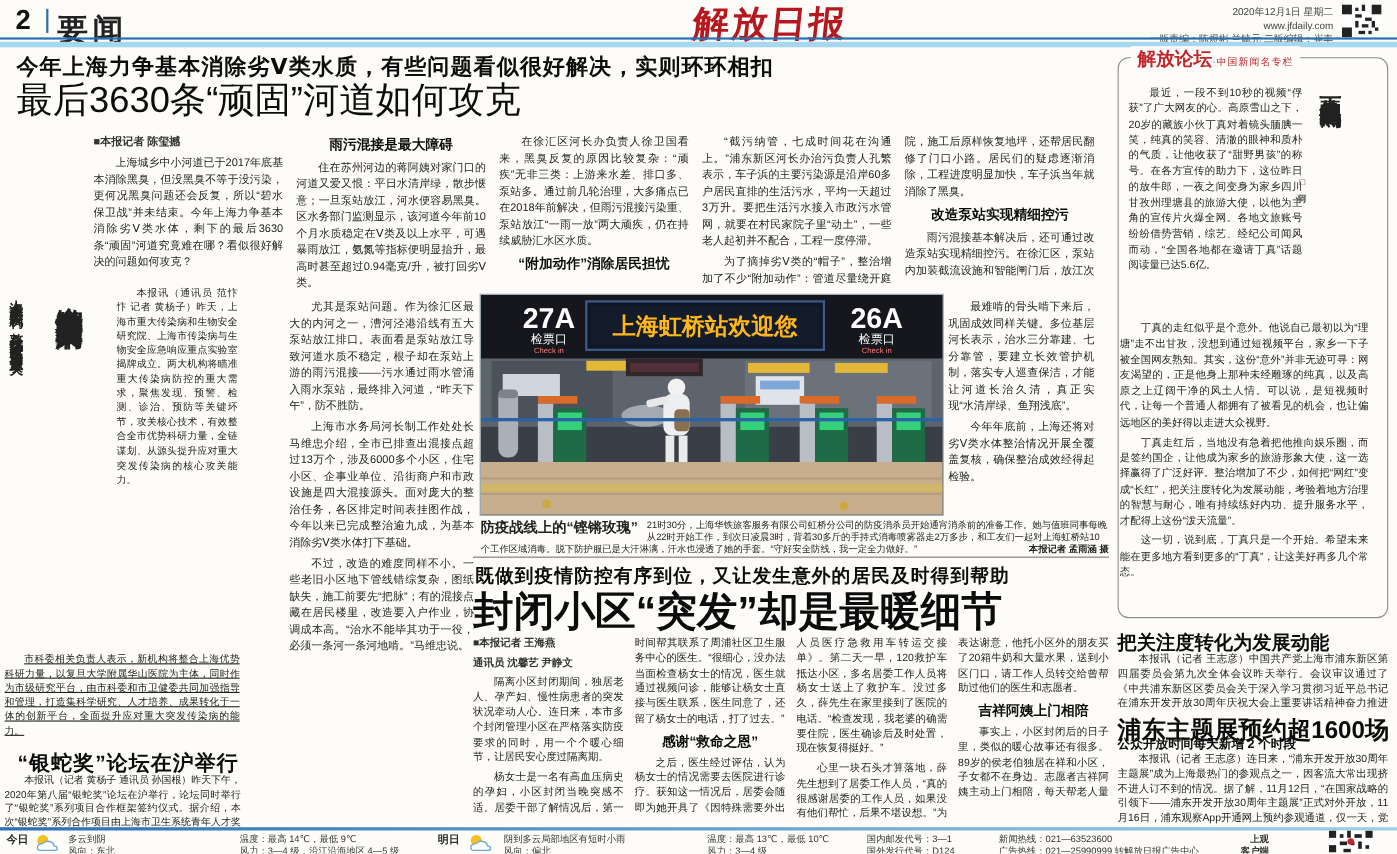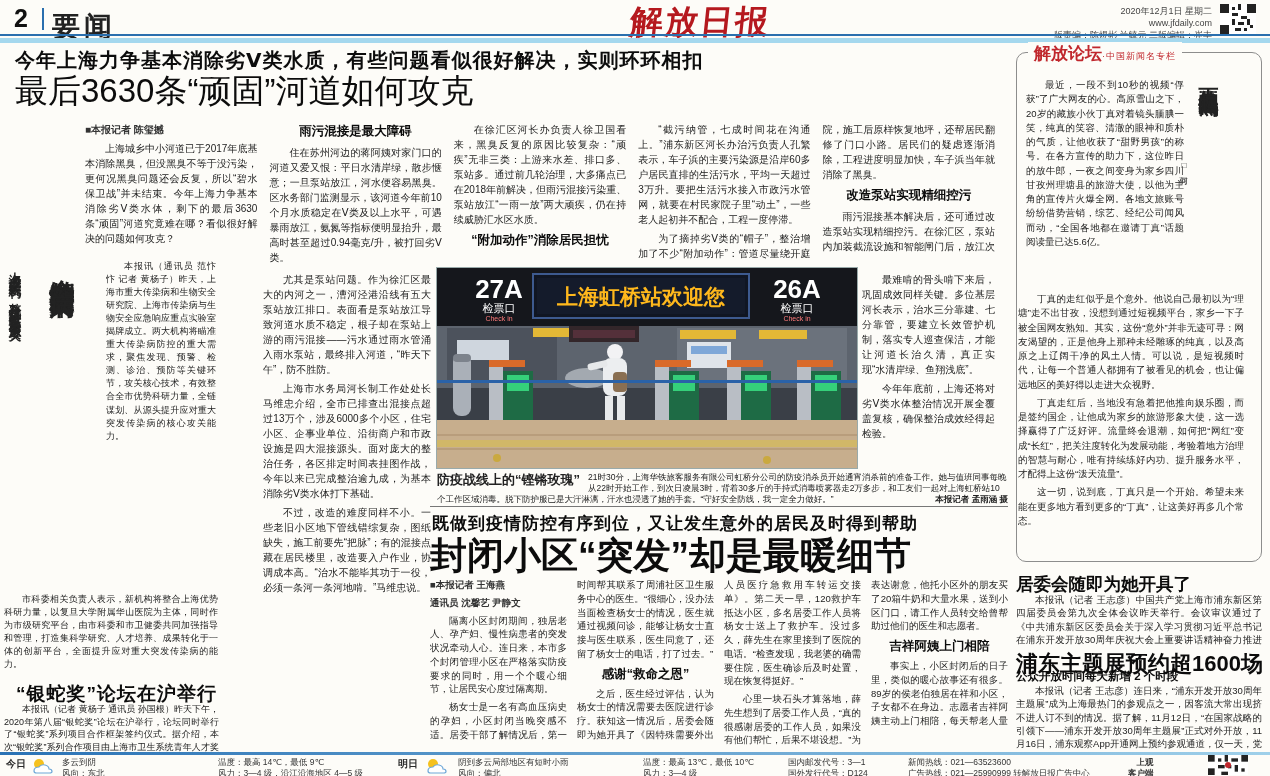--- a/index.html
+++ b/index.html
@@ -24,21 +24,21 @@
             font-size:10px;line-height:1.5;overflow:hidden;}
   .byline{text-align:left;text-indent:0;font-weight:bold;color:#333;}
   .subhead{font-size:12.5px;font-weight:900;text-align:center;margin:4px 0;break-inside:avoid;}
   .colcont{font-size:10px;line-height:1.5;overflow:hidden;}
   
   .vkicker{left:6px;top:262px;height:336px;writing-mode:vertical-rl;text-orientation:upright;
            font-size:12.5px;font-weight:bold;letter-spacing:2px;color:#222;}
   .vheadline{left:28px;top:260px;width:70px;height:340px;writing-mode:vertical-rl;text-orientation:upright;
              font-size:25px;font-weight:900;letter-spacing:1px;display:flex;align-items:center;}
   .leftbody{left:106px;top:260px;width:110px;height:330px;font-size:9px;line-height:1.45;overflow:hidden;}
-  .leftwide{left:4px;top:593px;width:214px;height:84px;font-size:9px;line-height:1.45;overflow:hidden;}
+  .leftwide{left:4px;top:593px;width:214px;height:84px;font-size:9px;line-height:1.45;overflow:hidden;text-decoration:underline;}
   .silverhead{left:16px;top:681px;width:214px;font-size:19px;font-weight:900;letter-spacing:1px;white-space:nowrap;}
   .silverbody{left:4px;top:703px;width:215px;height:50px;font-size:9px;line-height:1.4;overflow:hidden;}
   
   .photo{left:437px;top:268px;width:420px;height:200px;background:#23262c;outline:1px solid #9aa;}
   .caption{left:437px;top:472px;width:571px;height:30px;font-size:8.5px;line-height:1.3;color:#222;}
   .caption b{float:left;font-size:13px;margin-right:8px;line-height:1.2;}
   .cap-rule{left:430px;top:506px;width:578px;height:1px;background:#777;}
   
   .ckicker{left:432px;top:512px;font-size:17px;font-weight:900;letter-spacing:1px;white-space:nowrap;}
   .chead{left:430px;top:531px;width:580px;font-size:37px;font-weight:700;white-space:nowrap;}
@@ -233,25 +233,25 @@
 <div class="abs forumtitle">
   <span>解放论坛</span><span class="forumsuffix">·中国新闻名专栏</span>
 </div>
 <div class="abs forum-p1">
   <p>最近，一段不到10秒的视频“俘获”了广大网友的心。高原雪山之下，20岁的藏族小伙丁真对着镜头腼腆一笑，纯真的笑容、清澈的眼神和质朴的气质，让他收获了“甜野男孩”的称号。在各方宣传的助力下，这位昨日的放牛郎，一夜之间变身为家乡四川甘孜州理塘县的旅游大使，以他为主角的宣传片火爆全网。各地文旅账号纷纷借势营销，综艺、经纪公司闻风而动，“全国各地都在邀请丁真”话题阅读量已达5.6亿。</p>
 </div>
 <div class="abs fvhead">丁真的走红只是偶然吗</div>
 <div class="abs fauthor">□何羽</div>
 <div class="abs forum-p2">
   <p>丁真的走红似乎是个意外。他说自己最初以为“理塘”走不出甘孜，没想到通过短视频平台，家乡一下子被全国网友熟知。其实，这份“意外”并非无迹可寻：网友渴望的，正是他身上那种未经雕琢的纯真，以及高原之上辽阔干净的风土人情。可以说，是短视频时代，让每一个普通人都拥有了被看见的机会，也让偏远地区的美好得以走进大众视野。</p>
-  <p>丁真走红后，当地没有急着把他推向娱乐圈，而是签约国企，让他成为家乡的旅游形象大使，这一选择赢得了广泛好评。流量终会退潮，如何把“网红”变成“长红”，把关注度转化为发展动能，考验着地方治理的智慧与耐心，唯有持续练好内功、提升服务水平，才配得上这份“泼天流量”。</p>
+  <p>丁真走红后，当地没有急着把他推向娱乐圈，而是签约国企，让他成为家乡的旅游形象大使，这一选择赢得了广泛好评。整治增加了不少，如何把“网红”变成“长红”，把关注度转化为发展动能，考验着地方治理的智慧与耐心，唯有持续练好内功、提升服务水平，才配得上这份“泼天流量”。</p>
   <p>这一切，说到底，丁真只是一个开始。希望未来能在更多地方看到更多的“丁真”，让这美好再多几个常态。</p>
 </div>
 
-<h2 class="abs pud1head">居委会随即为她开具了</h2>
+<h2 class="abs pud1head">把关注度转化为发展动能</h2>
 <div class="abs pud1body">
   <p>本报讯（记者 王志彦）中国共产党上海市浦东新区第四届委员会第九次全体会议昨天举行。会议审议通过了《中共浦东新区区委员会关于深入学习贯彻习近平总书记在浦东开发开放30周年庆祝大会上重要讲话精神奋力推进新时代高水平改革开放的决定》《中共浦东新区区委员会关于制定浦东新区国民经济和社会发展第十四个五年规划和二〇三五年远景目标的建议》。市委常委、浦东新区区委书记翁祖亮出席会议并讲话。</p>
 </div>
 <h2 class="abs pud2head">浦东主题展预约超1600场</h2>
 <h3 class="abs pud2sub">公众开放时间每天新增 2 个时段</h3>
 <div class="abs pud2body">
   <p>本报讯（记者 王志彦）连日来，“浦东开发开放30周年主题展”成为上海最热门的参观点之一，因客流大常出现挤不进人订不到的情况。据了解，11月12日，“在国家战略的引领下——浦东开发开放30周年主题展”正式对外开放，11月16日，浦东观察App开通网上预约参观通道，仅一天，党政群团和个人预约已超450场，预约参观已排到2021年。截至目前，预约已超1600场，预计接待人数将超过2万人。目前，主题展主办方已对公众的开放时间进行了调整，即日起至12月13日，每天新增2个开放时段，共计3小时，新增的2个时段具体为：11时30分—13时30分，16时30分—17时30分。</p>
 </div>
 
 <div class="abs footrule"></div>

